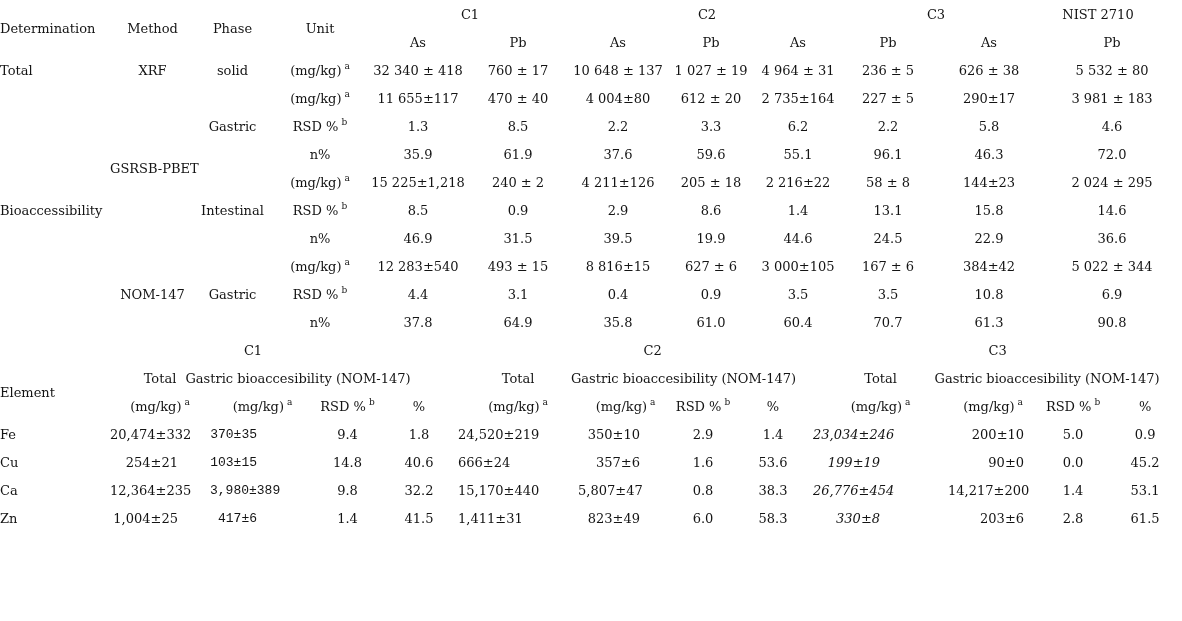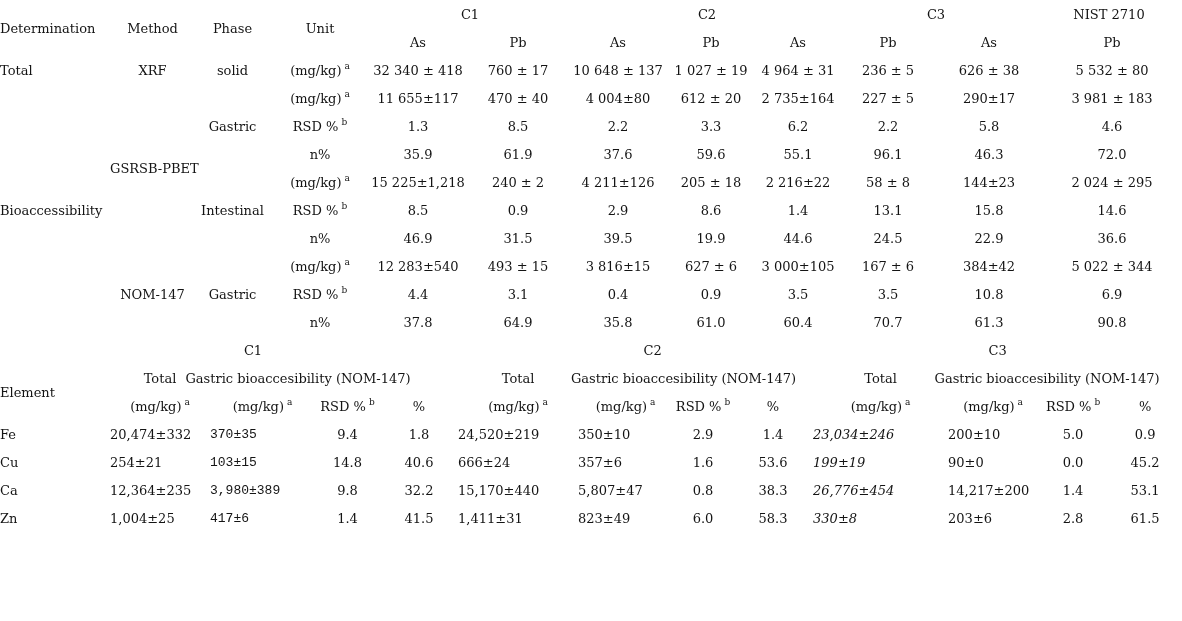--- a/index.html
+++ b/index.html
@@ -30,32 +30,32 @@
     overflow: visible;
   }
   .al { text-align: left; padding-left: 0; }
   sup {
     font-size: 9px;
     vertical-align: super;
     margin-left: 3px;
     line-height: 0;
   }
   
-  .ra { text-align: left; }
+  .ra { text-align: right; }
   .pr-a { padding-right: 32px; }
   .pr-b { padding-right: 58px; font-family: Liberation Mono, monospace; }
   .pr-c { padding-right: 76px; }
   .pr-d { padding-right: 33px; }
   .pr-e { padding-right: 68px; font-style: italic; }
   .pr-f { padding-right: 14px; }
   
   .gs { position: relative; display: inline-block; }
   .s-c2t1 { left: 44px; }
   .s-c3t1 { left: 90px; }
-  .s-nist { left: 50px; }
+  .s-nist { left: 39px; }
   .s-c1t2 { left: -31px; }
   .s-c2t2 { left: 17px; }
   .s-g1 { left: -36px; }
   .s-g2 { left: -12px; }
   .s-g3 { left: -18px; }
 </style>
 </head>
 <body>
 
 <table>
@@ -179,21 +179,21 @@
       <td>24.5</td>
       <td>22.9</td>
       <td>36.6</td>
     </tr>
     <tr>
       <td rowspan="3">NOM-147</td>
       <td rowspan="3">Gastric</td>
       <td><span>(mg/kg)</span><sup>a</sup></td>
       <td>12 283±540</td>
       <td>493 ± 15</td>
-      <td>3 816±15</td>
+      <td>8 816±15</td>
       <td>627 ± 6</td>
       <td>3 000±105</td>
       <td>167 ± 6</td>
       <td>384±42</td>
       <td>5 022 ± 344</td>
     </tr>
     <tr>
       <td><span>RSD %</span><sup>b</sup></td>
       <td>4.4</td>
       <td>3.1</td>

